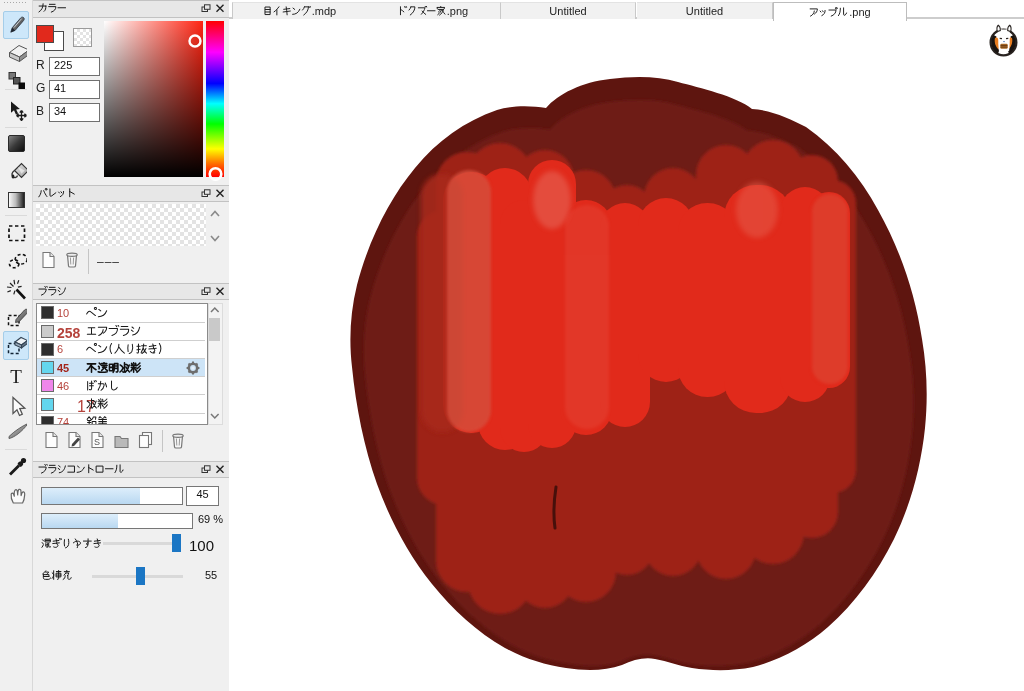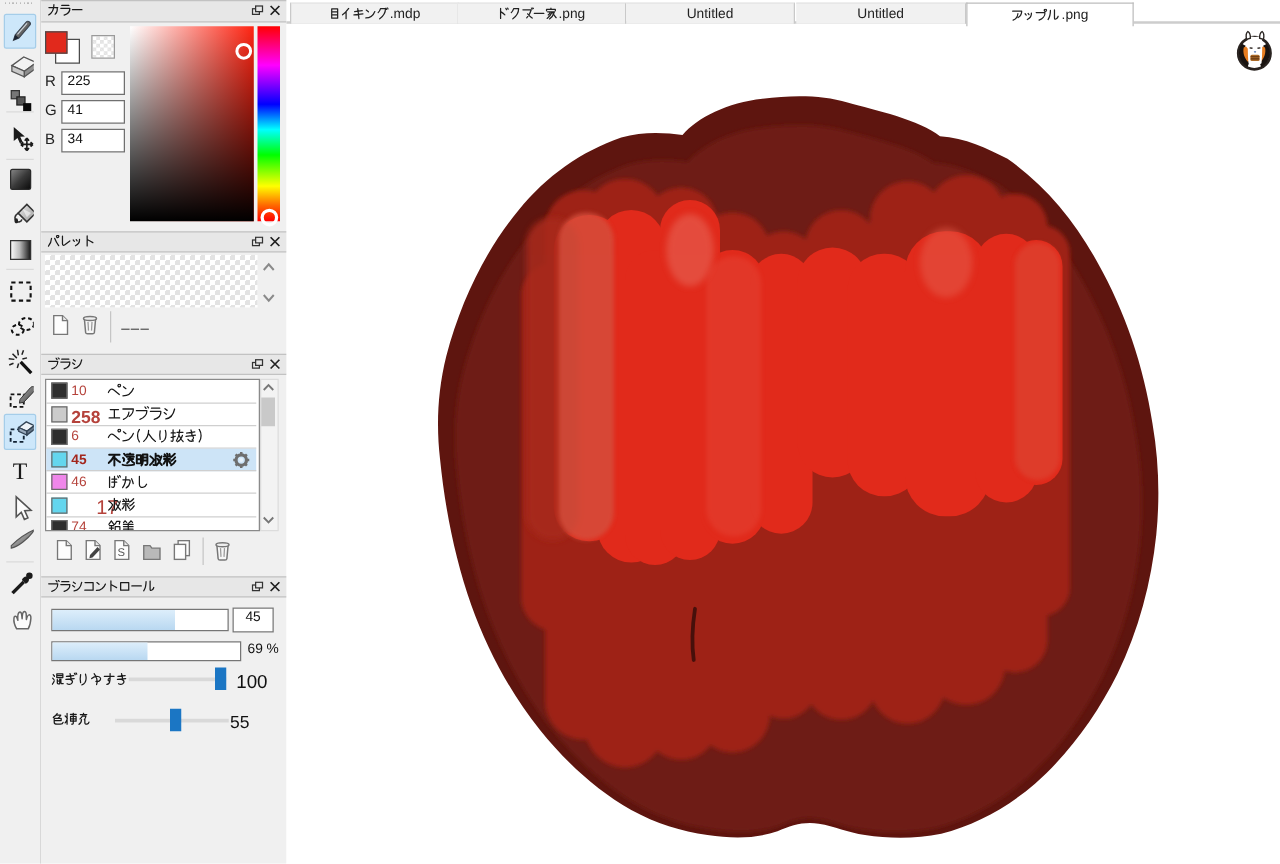--- a/index.html
+++ b/index.html
@@ -546,15 +546,15 @@
   <div class="abs" style="left:156px;top:537px;font-size:15px;color:#111;">100</div>
   <div class="abs" style="left:8px;top:570px;">
         <svg class="jp" width="31" height="12" viewBox="0 0 31 12">
           <path transform="translate(0.00,0.00) scale(1.030)" d="M4.6,0.8 C3.8,2 2.8,3 1.6,3.8 M4.4,2 H7.4 C6.9,3.1 6.2,3.9 5.2,4.5 M2.3,4.5 H7.7 V6.3 M2.3,4.5 V7.5 C2.3,8.7 3.1,9.1 4.5,9.1 H7 C8.3,9.1 9,8.7 9.2,7.7 M2.3,6.3 H7.7" stroke="#1a1a1a" stroke-width="0.97"></path>
           <path transform="translate(10.30,0.00) scale(1.030)" d="M2.3,0.7 V9.1 M0.8,2.7 C1.5,3.3 2,3.9 2.5,4.6 M2.3,5.5 C1.9,6.6 1.4,7.4 0.8,8.1 M4.9,1.5 H9.4 M7.1,0.5 V8.1 C7.1,9 6.7,9.2 5.9,9 M5,3.1 H9.3 V6.7 H5 Z M5,4.9 H9.3" stroke="#1a1a1a" stroke-width="0.97"></path>
           <path transform="translate(20.60,0.00) scale(1.030)" d="M5,0.4 L5.2,1.5 M2.6,1.6 H7.6 M4.1,2.9 C3.7,3.7 3.1,4.4 2.3,5 M4.1,2.9 H6.9 C6.7,4.1 6.3,4.9 5.7,5.5 M3.5,5.5 C3.5,7.3 2.9,8.5 1.5,9.2 M6.1,5.3 V7.9 C6.1,8.9 6.7,9.2 7.7,9 C8.7,8.8 9.1,8.3 9.3,7.4" stroke="#1a1a1a" stroke-width="0.97"></path>
         </svg>
       </div>
   <div class="abs" style="left:59px;top:575px;width:91px;height:3px;background:#d9d9d9;"></div>
   <div class="abs" style="left:103px;top:567px;width:9px;height:18px;background:#1b76c4;"></div>
-  <div class="abs" style="left:151px;top:569px;font-size:14px;color:#111;">55</div>
+  <div class="abs" style="left:172px;top:569px;font-size:11px;color:#111;">55</div>
   </div>
 </div>
 
 </body></html>

